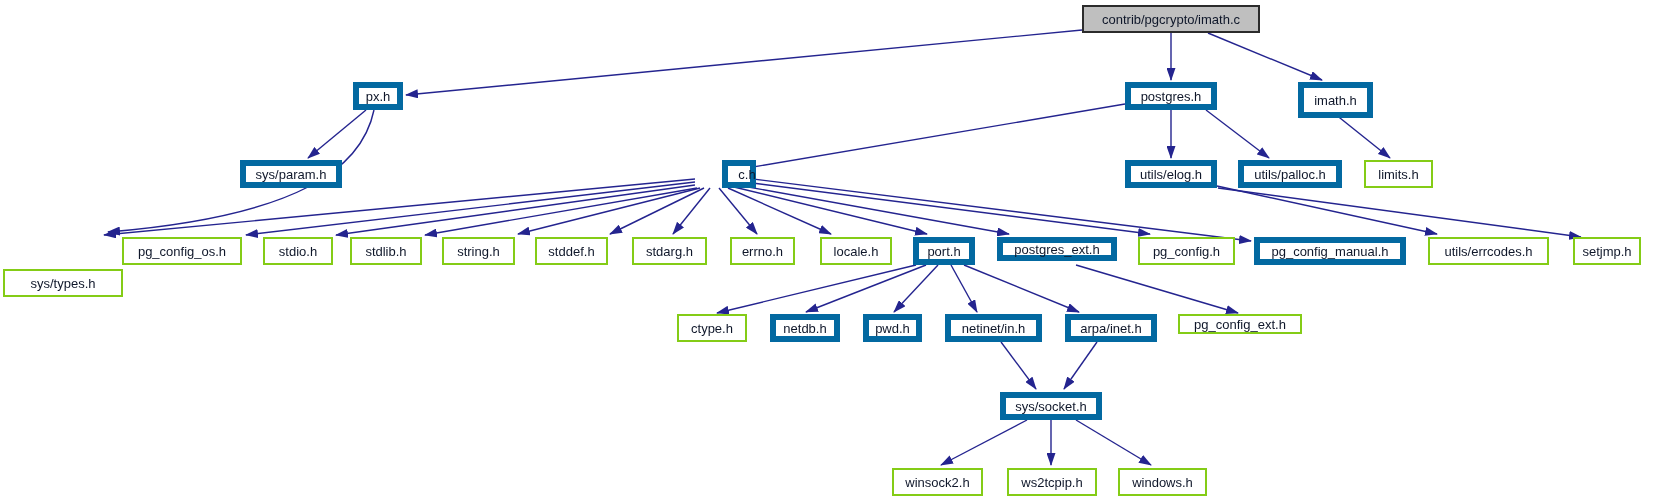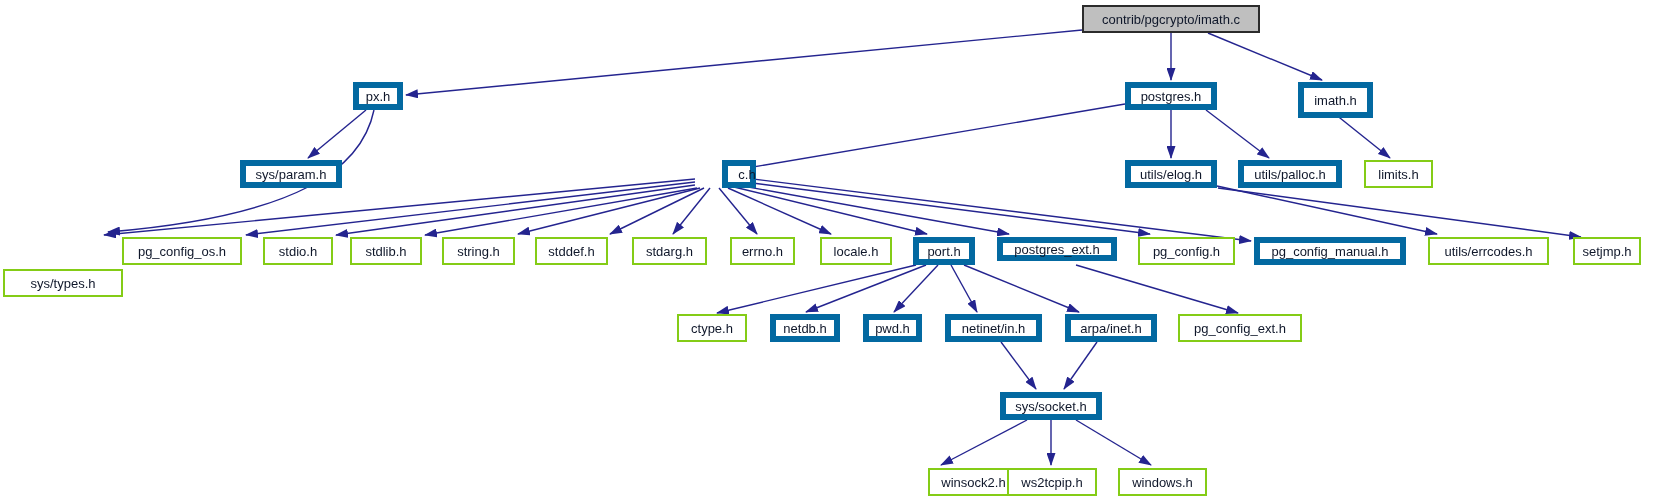--- a/index.html
+++ b/index.html
@@ -145,27 +145,27 @@
     </div>
     <div class="node internal" style="left: 863px; top: 314px; width: 59px; height: 28px;">
       <span>pwd.h</span>
     </div>
     <div class="node internal" style="left: 945px; top: 314px; width: 97px; height: 28px;">
       <span>netinet/in.h</span>
     </div>
     <div class="node internal" style="left: 1065px; top: 314px; width: 92px; height: 28px;">
       <span>arpa/inet.h</span>
     </div>
-    <div class="node external" style="left: 1178px; top: 314px; width: 124px; height: 28px;">
+    <div class="node external" style="left: 1178px; top: 314px; width: 124px; height: 20px;">
       <span>pg_config_ext.h</span>
     </div>
     <div class="node internal" style="left: 1000px; top: 392px; width: 102px; height: 28px;">
       <span>sys/socket.h</span>
     </div>
-    <div class="node external" style="left: 892px; top: 468px; width: 91px; height: 28px; margin-left: 36px;">
+    <div class="node external" style="left: 892px; top: 468px; width: 91px; height: 28px;">
       <span>winsock2.h</span>
     </div>
     <div class="node external" style="left: 1007px; top: 468px; width: 90px; height: 28px;">
       <span>ws2tcpip.h</span>
     </div>
     <div class="node external" style="left: 1118px; top: 468px; width: 89px; height: 28px;">
       <span>windows.h</span>
     </div>
   </div>
 

